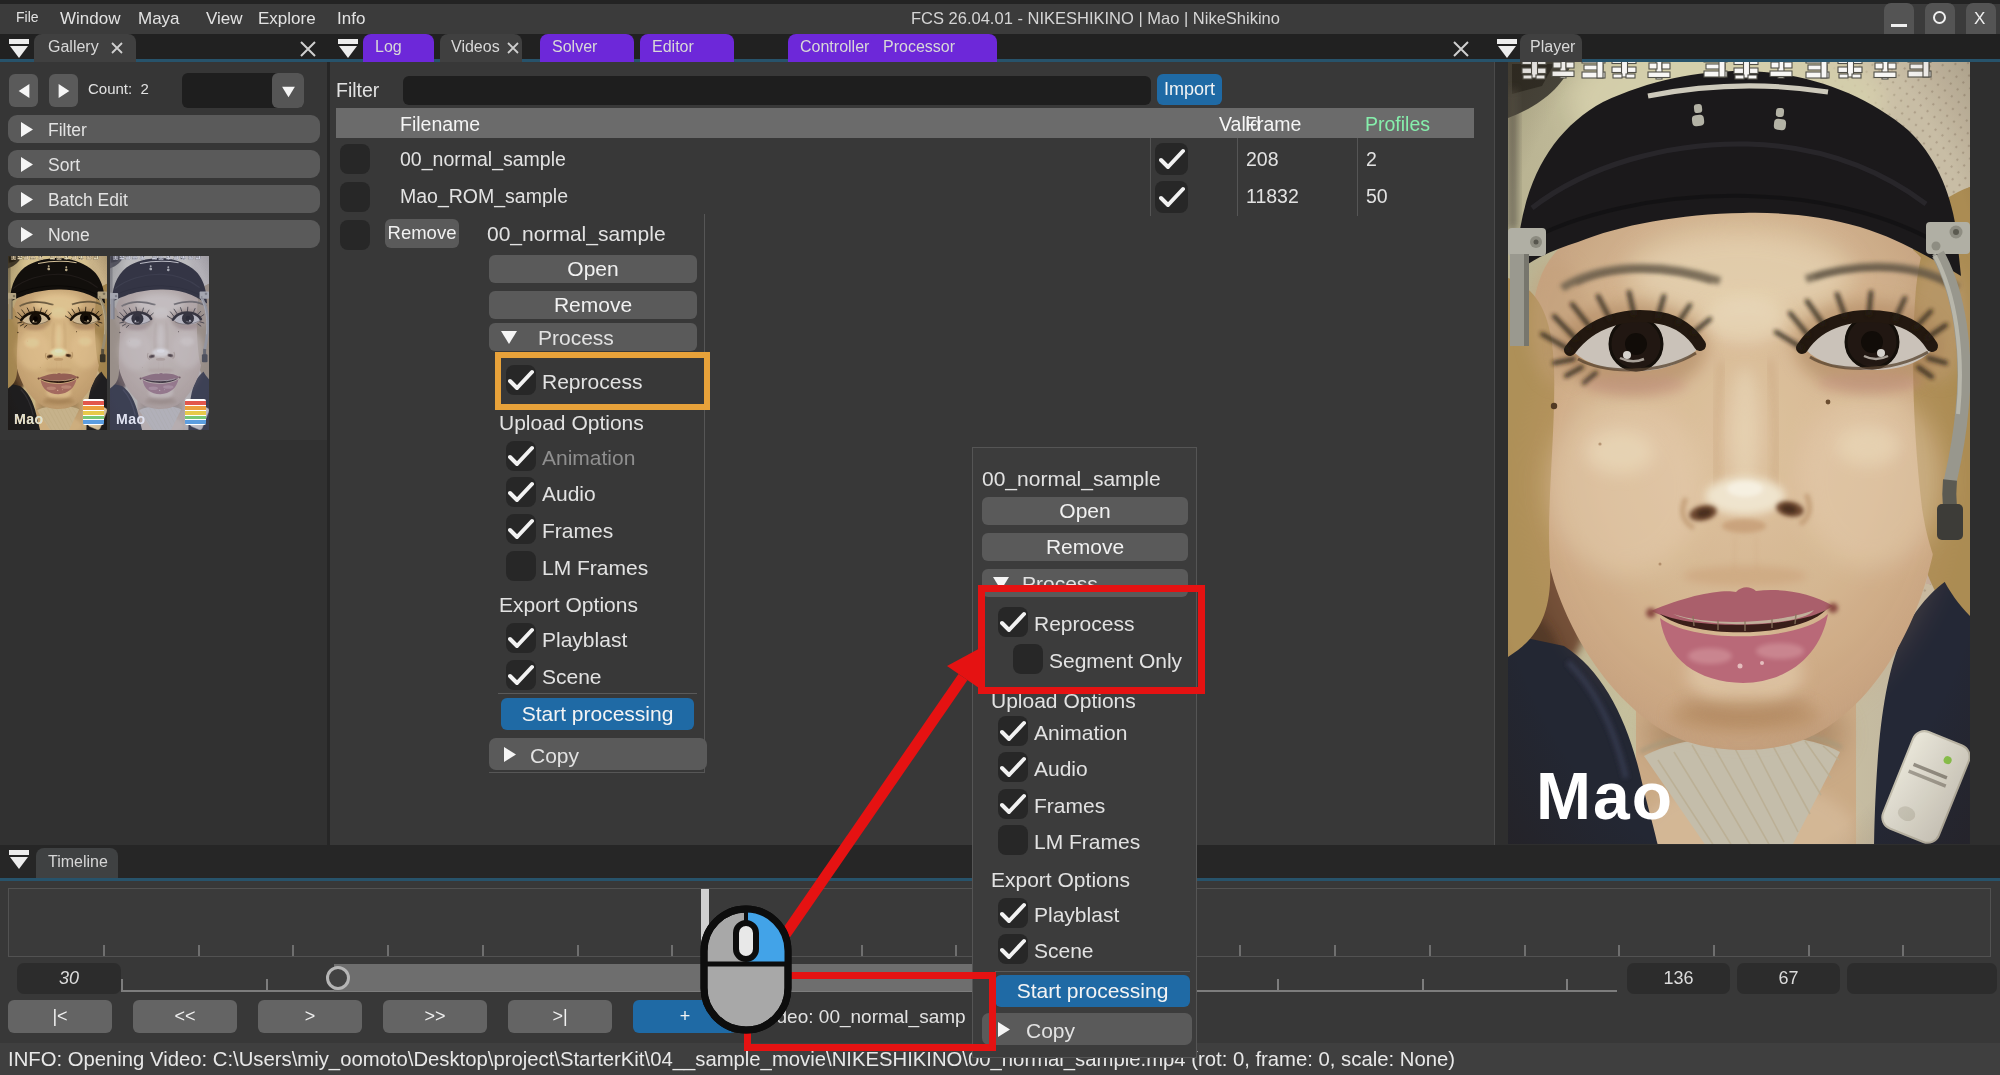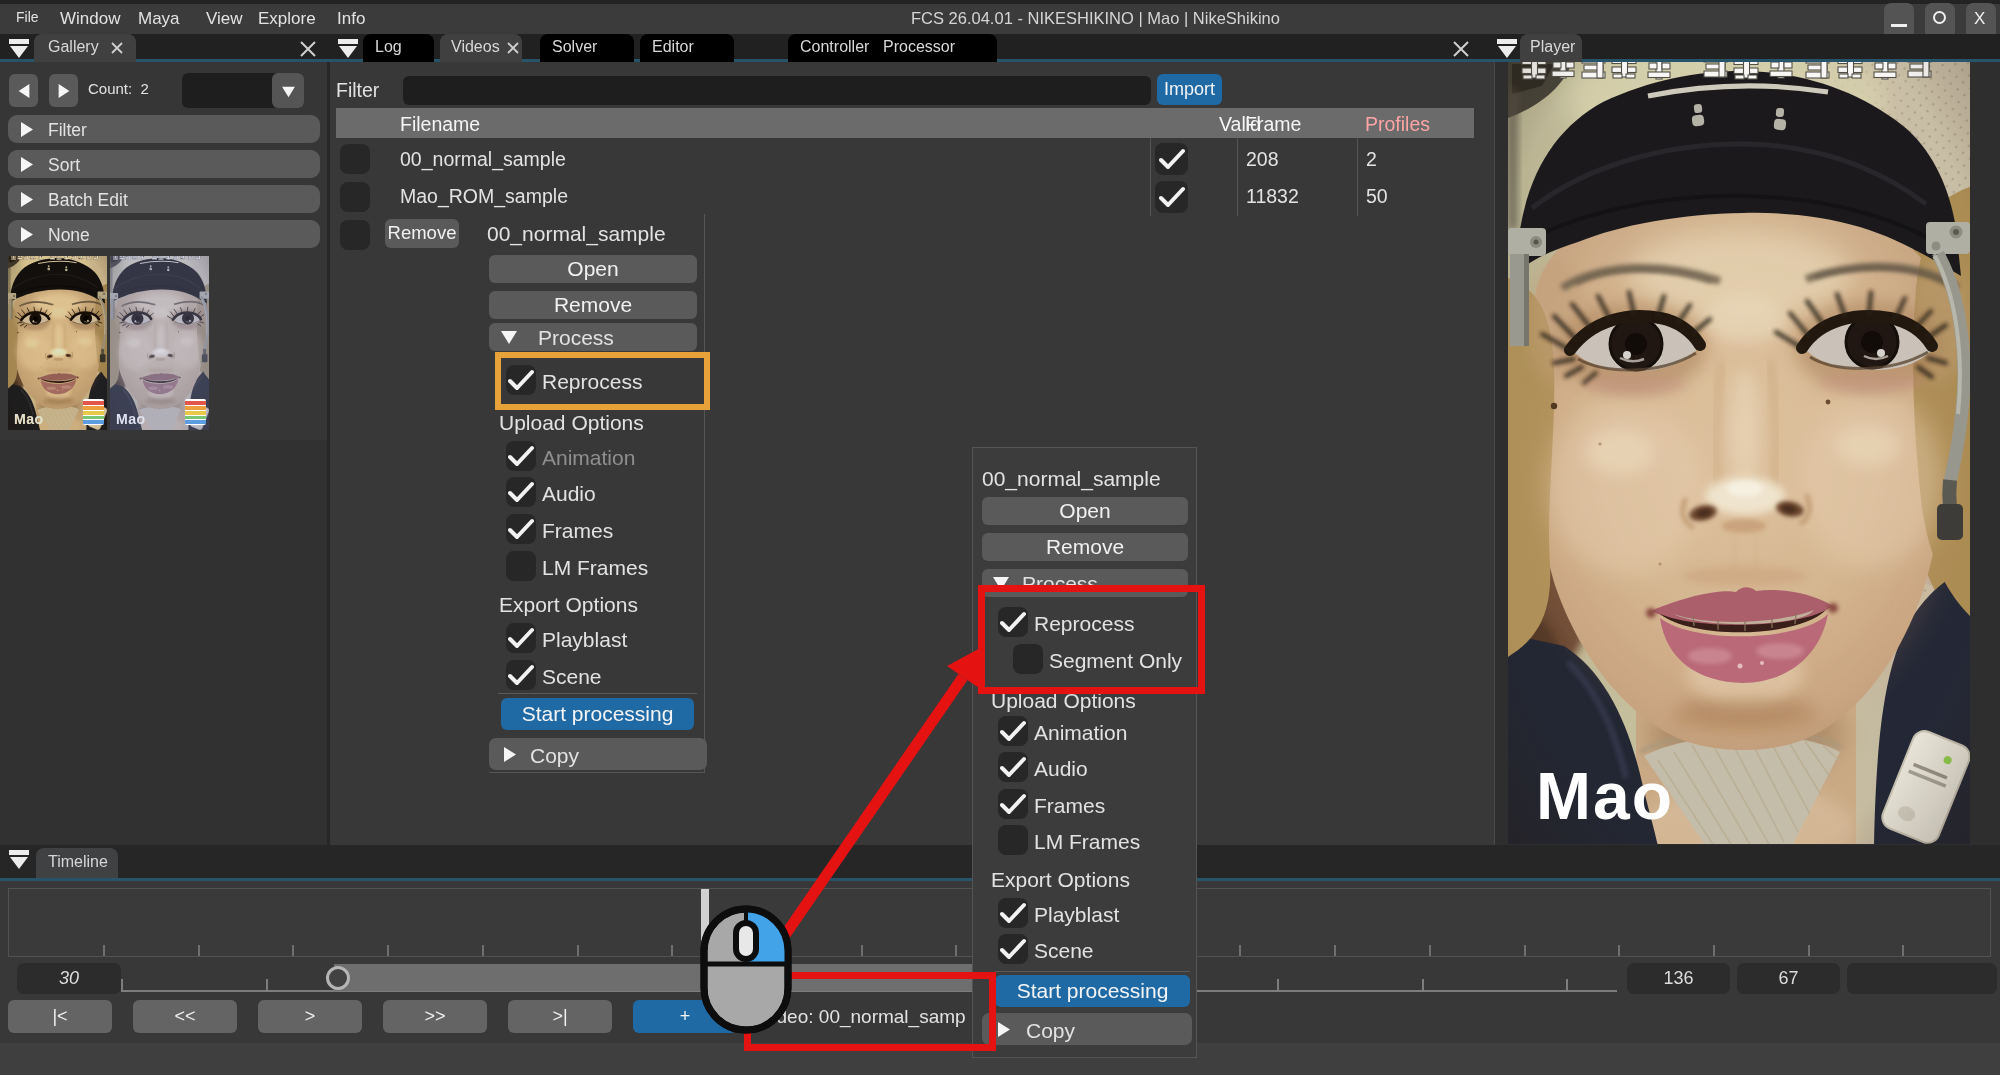--- a/index.html
+++ b/index.html
@@ -4,21 +4,21 @@
 <style>
 * { margin:0; padding:0; box-sizing:border-box; }
 html,body { width:2000px; height:1075px; background:#262626; font-family:"Liberation Sans",sans-serif; overflow:hidden; }
 .abs { position:absolute; }
 #stage { position:relative; width:2000px; height:1075px; overflow:hidden; }
 .txt { position:absolute; color:#e2e2e2; white-space:nowrap; }
 .btn { position:absolute; background:#5a5a5a; border-radius:6px; color:#f1f1f1; text-align:center; }
 .bluebtn { position:absolute; background:#1f6aa5; border-radius:6px; color:#f4f4f4; text-align:center; }
 .cb { position:absolute; width:30px; height:30px; background:#272727; border-radius:8px; }
 .numbox { position:absolute; background:#2c2c2c; border-radius:7px; color:#dcdcdc; text-align:center; font-size:18px; line-height:31px; }
-.tab { position:absolute; top:34px; height:28px; border-radius:8px 8px 0 0; background:#000000; color:#d8d8d8; font-size:16px; }
+.tab { position:absolute; top:34px; height:28px; border-radius:8px 8px 0 0; background:#6d28d9; color:#d8d8d8; font-size:16px; }
 .tab.active { background:#404040; }
 </style>
 </head>
 <body>
 <div id="stage">
 
 <div class="abs" style="left:0;top:0;width:2000px;height:4px;background:#232323;"></div>
 <div class="abs" style="left:0;top:4px;width:2000px;height:30px;background:#3b3b3b;"></div>
 <div class="txt" style="left:16px;top:9px;font-size:14px;">File</div>
 <div class="txt" style="left:60px;top:9px;font-size:17px;">Window</div>
@@ -142,21 +142,21 @@
 
 <div class="abs" style="left:330px;top:62px;width:1164px;height:783px;background:#383838;"></div>
 <div class="txt" style="left:336px;top:79px;font-size:19.5px;">Filter</div>
 <div class="abs" style="left:403px;top:76px;width:748px;height:29px;background:#1e1e1e;border-radius:6px;"></div>
 <div class="bluebtn" style="left:1157px;top:74px;width:65px;height:31px;font-size:18px;line-height:30px;">Import</div>
 
 <div class="abs" style="left:336px;top:108px;width:1138px;height:30px;background:#6b6b6b;"></div>
 <div class="txt" style="left:400px;top:113px;font-size:19.5px;color:#f5f5f5;">Filename</div>
 <div class="txt" style="left:1219px;top:113px;font-size:19.5px;color:#f5f5f5;">Valid</div>
 <div class="txt" style="left:1245px;top:113px;font-size:19.5px;color:#f5f5f5;">Frame</div>
-<div class="txt" style="left:1365px;top:113px;font-size:19.5px;color:#fca5a5;">Profiles</div>
+<div class="txt" style="left:1365px;top:113px;font-size:19.5px;color:#86efac;">Profiles</div>
 
 <div class="abs" style="left:1150px;top:138px;width:1px;height:78px;background:#555;"></div>
 <div class="abs" style="left:1237px;top:138px;width:1px;height:78px;background:#555;"></div>
 <div class="abs" style="left:1357px;top:138px;width:1px;height:78px;background:#555;"></div>
 
 <div class="cb" style="left:340px;top:144px;"></div>
 <div class="txt" style="left:400px;top:148px;font-size:19.5px;">00_normal_sample</div>
 <div class="cb" style="left:1155px;top:143px;width:33px;height:32px;"></div>
 <svg class="abs" style="left:1159px;top:148px;" width="26" height="22" viewBox="0 0 26 22">
       <path d="M2 12 L9 19 L24 3" stroke="#f2f2f2" stroke-width="4" fill="none" stroke-linecap="round" stroke-linejoin="round"></path>
@@ -524,20 +524,21 @@
 <div class="btn" style="left:383px;top:1000px;width:104px;height:33px;font-size:18px;line-height:32px;background:#646464;">&gt;&gt;</div>
 <div class="btn" style="left:508px;top:1000px;width:104px;height:33px;font-size:18px;line-height:32px;background:#646464;">&gt;|</div>
 <div class="bluebtn" style="left:633px;top:1000px;width:104px;height:33px;font-size:18px;line-height:32px;">+</div>
 <div class="txt" style="left:760px;top:1006px;font-size:19px;">Video: 00_normal_samp</div>
 
 <div class="numbox" style="left:1627px;top:963px;width:103px;height:31px;">136</div>
 <div class="numbox" style="left:1737px;top:963px;width:103px;height:31px;">67</div>
 <div class="numbox" style="left:1847px;top:963px;width:150px;height:31px;"></div>
 
 <div class="abs" style="left:0;top:1043px;width:2000px;height:32px;background:#3f3f3f;"></div>
+<div class="txt" style="left:8px;top:1048px;font-size:20.3px;color:#e8e8e8;">INFO: Opening Video: C:\Users\miy_oomoto\Desktop\project\StarterKit\04__sample_movie\NIKESHIKINO\00_normal_sample.mp4 (rot: 0, frame: 0, scale: None)</div>
 
 <div class="abs" style="left:972px;top:447px;width:225px;height:611px;background:#3c3c3c;border:1px solid #555;"></div>
 <div class="txt" style="left:982px;top:467px;font-size:21px;">00_normal_sample</div>
 <div class="btn" style="left:982px;top:497px;width:206px;height:28px;font-size:21px;line-height:27px;">Open</div>
 <div class="btn" style="left:982px;top:533px;width:206px;height:28px;font-size:21px;line-height:27px;">Remove</div>
 <div class="btn" style="left:982px;top:569px;width:206px;height:28px;"></div>
 <svg class="abs" style="left:992px;top:576px;" width="18" height="15" viewBox="0 0 18 15">
       <path d="M1 1 L17 1 L9 14 Z" fill="#f5f5f5"></path>
     </svg>
 <div class="txt" style="left:1022px;top:572px;font-size:21px;">Process</div>

